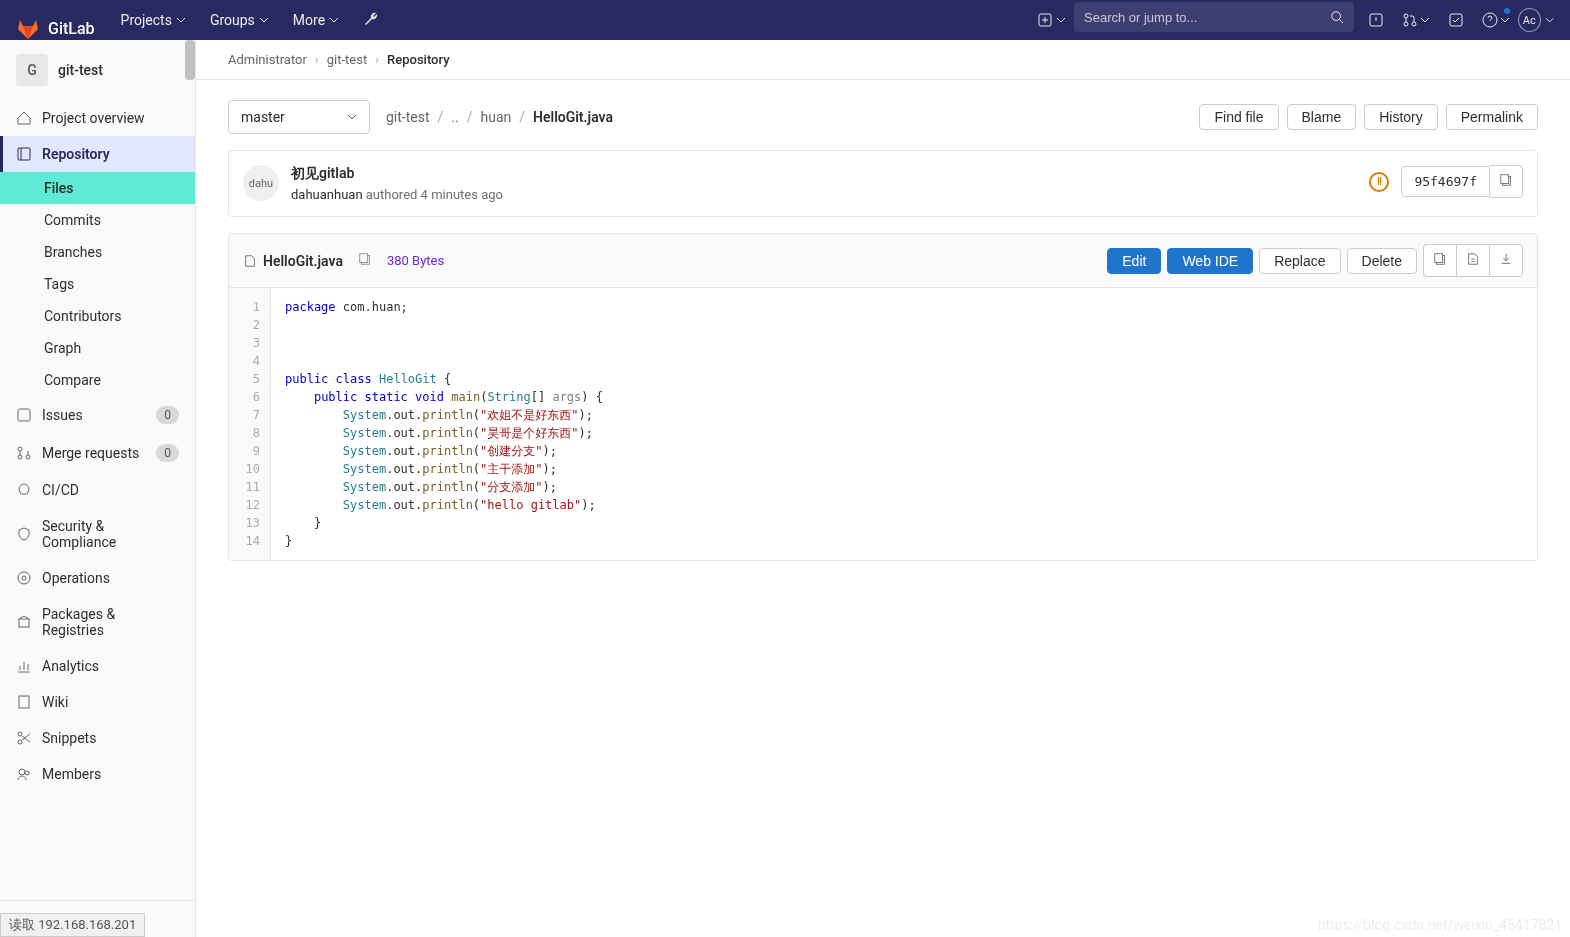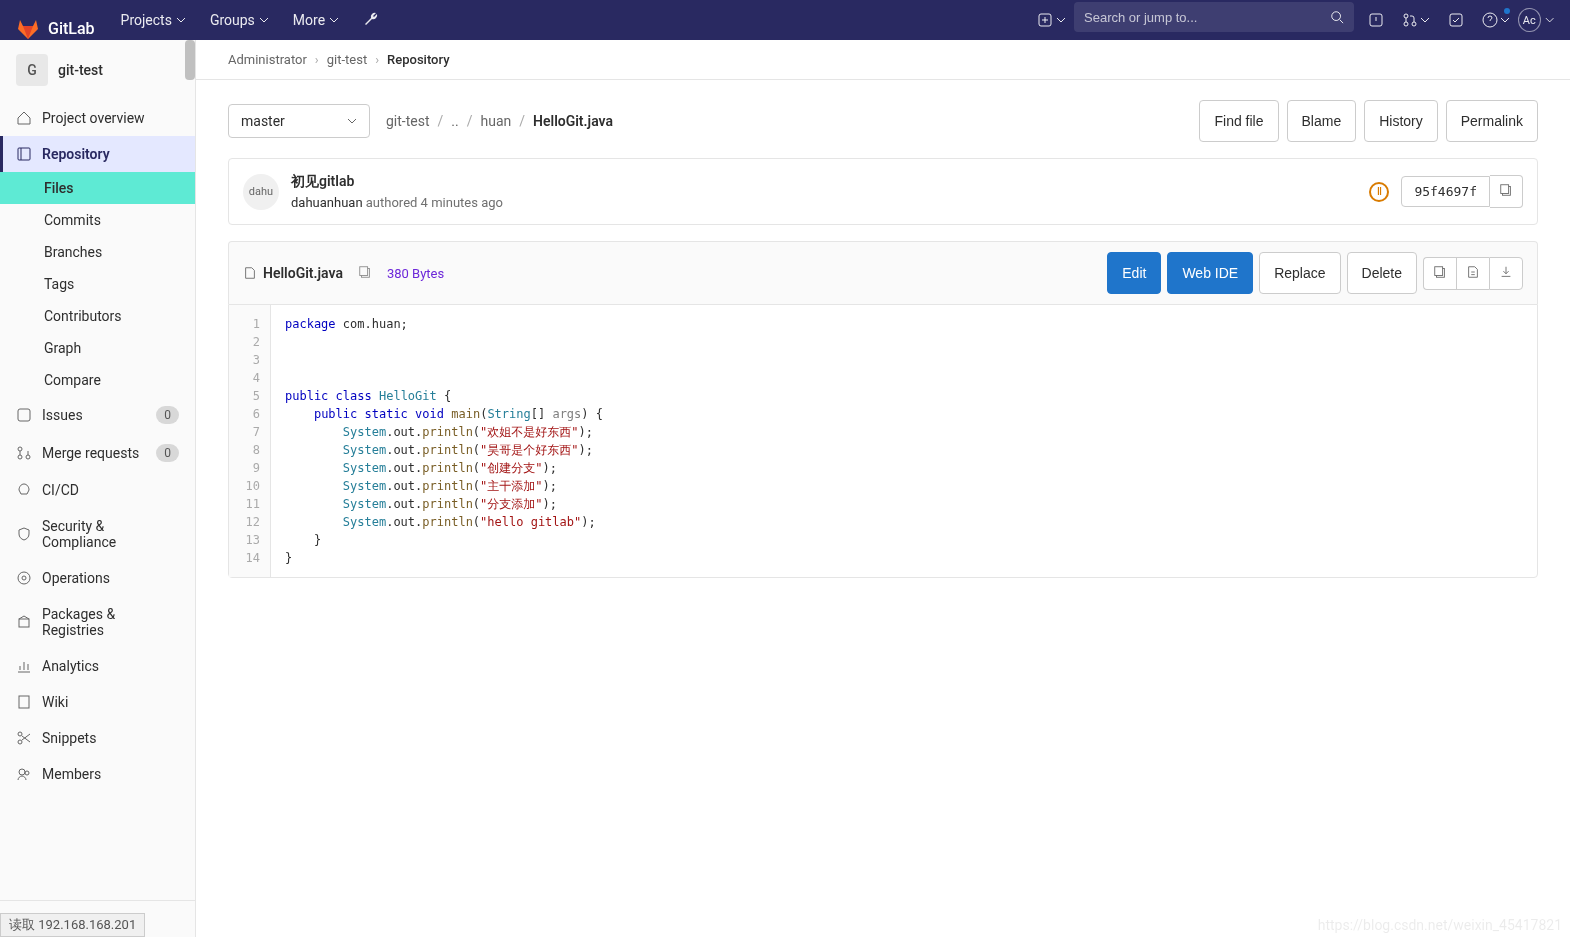--- a/index.html
+++ b/index.html
@@ -40,25 +40,25 @@
 .breadcrumbs .sep { color: #aaa; }
 
 .content { padding: 20px 32px; }
 .topctrls { display: flex; align-items: center; gap: 16px; margin-bottom: 16px; }
 .branch-select { border: 1px solid #ccc; border-radius: 4px; padding: 8px 12px; width: 142px; display: flex; align-items: center; justify-content: space-between; cursor: pointer; background: #fff; }
 .path { display: flex; gap: 8px; color: #666; }
 .path .crumb { cursor: pointer; }
 .path .sep { color: #aaa; }
 .path .current { color: #2e2e2e; font-weight: 600; }
 .topbuttons { margin-left: auto; display: flex; gap: 8px; }
-.btn { border: 1px solid #ccc; background: #fff; border-radius: 4px; padding: 12px 14px; cursor: pointer; font-size: 14px; color: #2e2e2e; }
+.btn { border: 1px solid #ccc; background: #fff; border-radius: 4px; padding: 4px 14px; cursor: pointer; font-size: 14px; color: #2e2e2e; }
 .btn.primary { background: #1f75cb; border-color: #1f75cb; color: #fff; }
 .btn.icon-btn { padding: 7px 9px; }
 
-.commit-card { border: 1px solid #e5e5e5; border-radius: 4px; padding: 14px; display: flex; align-items: center; gap: 12px; margin-bottom: 16px; }
+.commit-card { border: 1px solid #e5e5e5; border-radius: 4px; padding: 14px; display: flex; align-items: flex-start; gap: 12px; margin-bottom: 16px; }
 .commit-avatar { width: 36px; height: 36px; border-radius: 50%; background: #f0f0f0; display: flex; align-items: center; justify-content: center; font-size: 11px; color: #666; overflow: hidden; }
 .commit-info { flex: 1; }
 .commit-title { font-weight: 600; margin-bottom: 4px; }
 .commit-meta { color: #707070; font-size: 13px; }
 .commit-meta .author { color: #2e2e2e; }
 .commit-right { display: flex; align-items: center; gap: 12px; }
 .pipeline-icon { width: 20px; height: 20px; border: 2px solid #d97b00; border-radius: 50%; display: flex; align-items: center; justify-content: center; color: #d97b00; font-size: 10px; font-weight: bold; }
 .sha-box { display: flex; align-items: center; }
 .sha-box .sha { border: 1px solid #ccc; border-radius: 4px 0 0 4px; padding: 7px 12px; font-family: monospace; font-size: 13px; }
 .sha-box .copy { border: 1px solid #ccc; border-left: none; border-radius: 0 4px 4px 0; padding: 7px 9px; cursor: pointer; }

